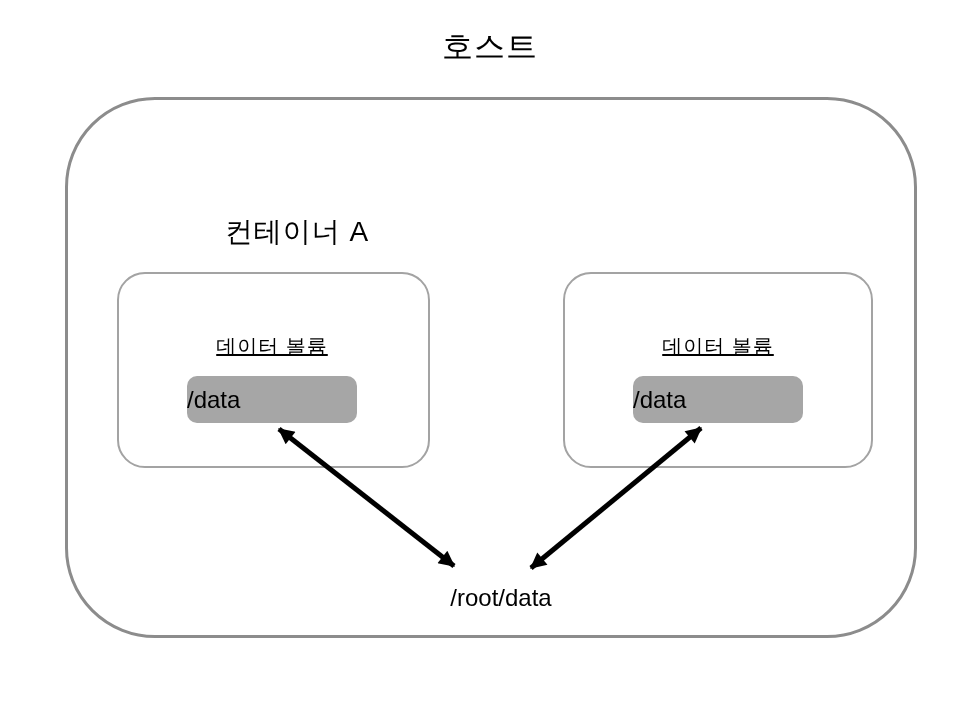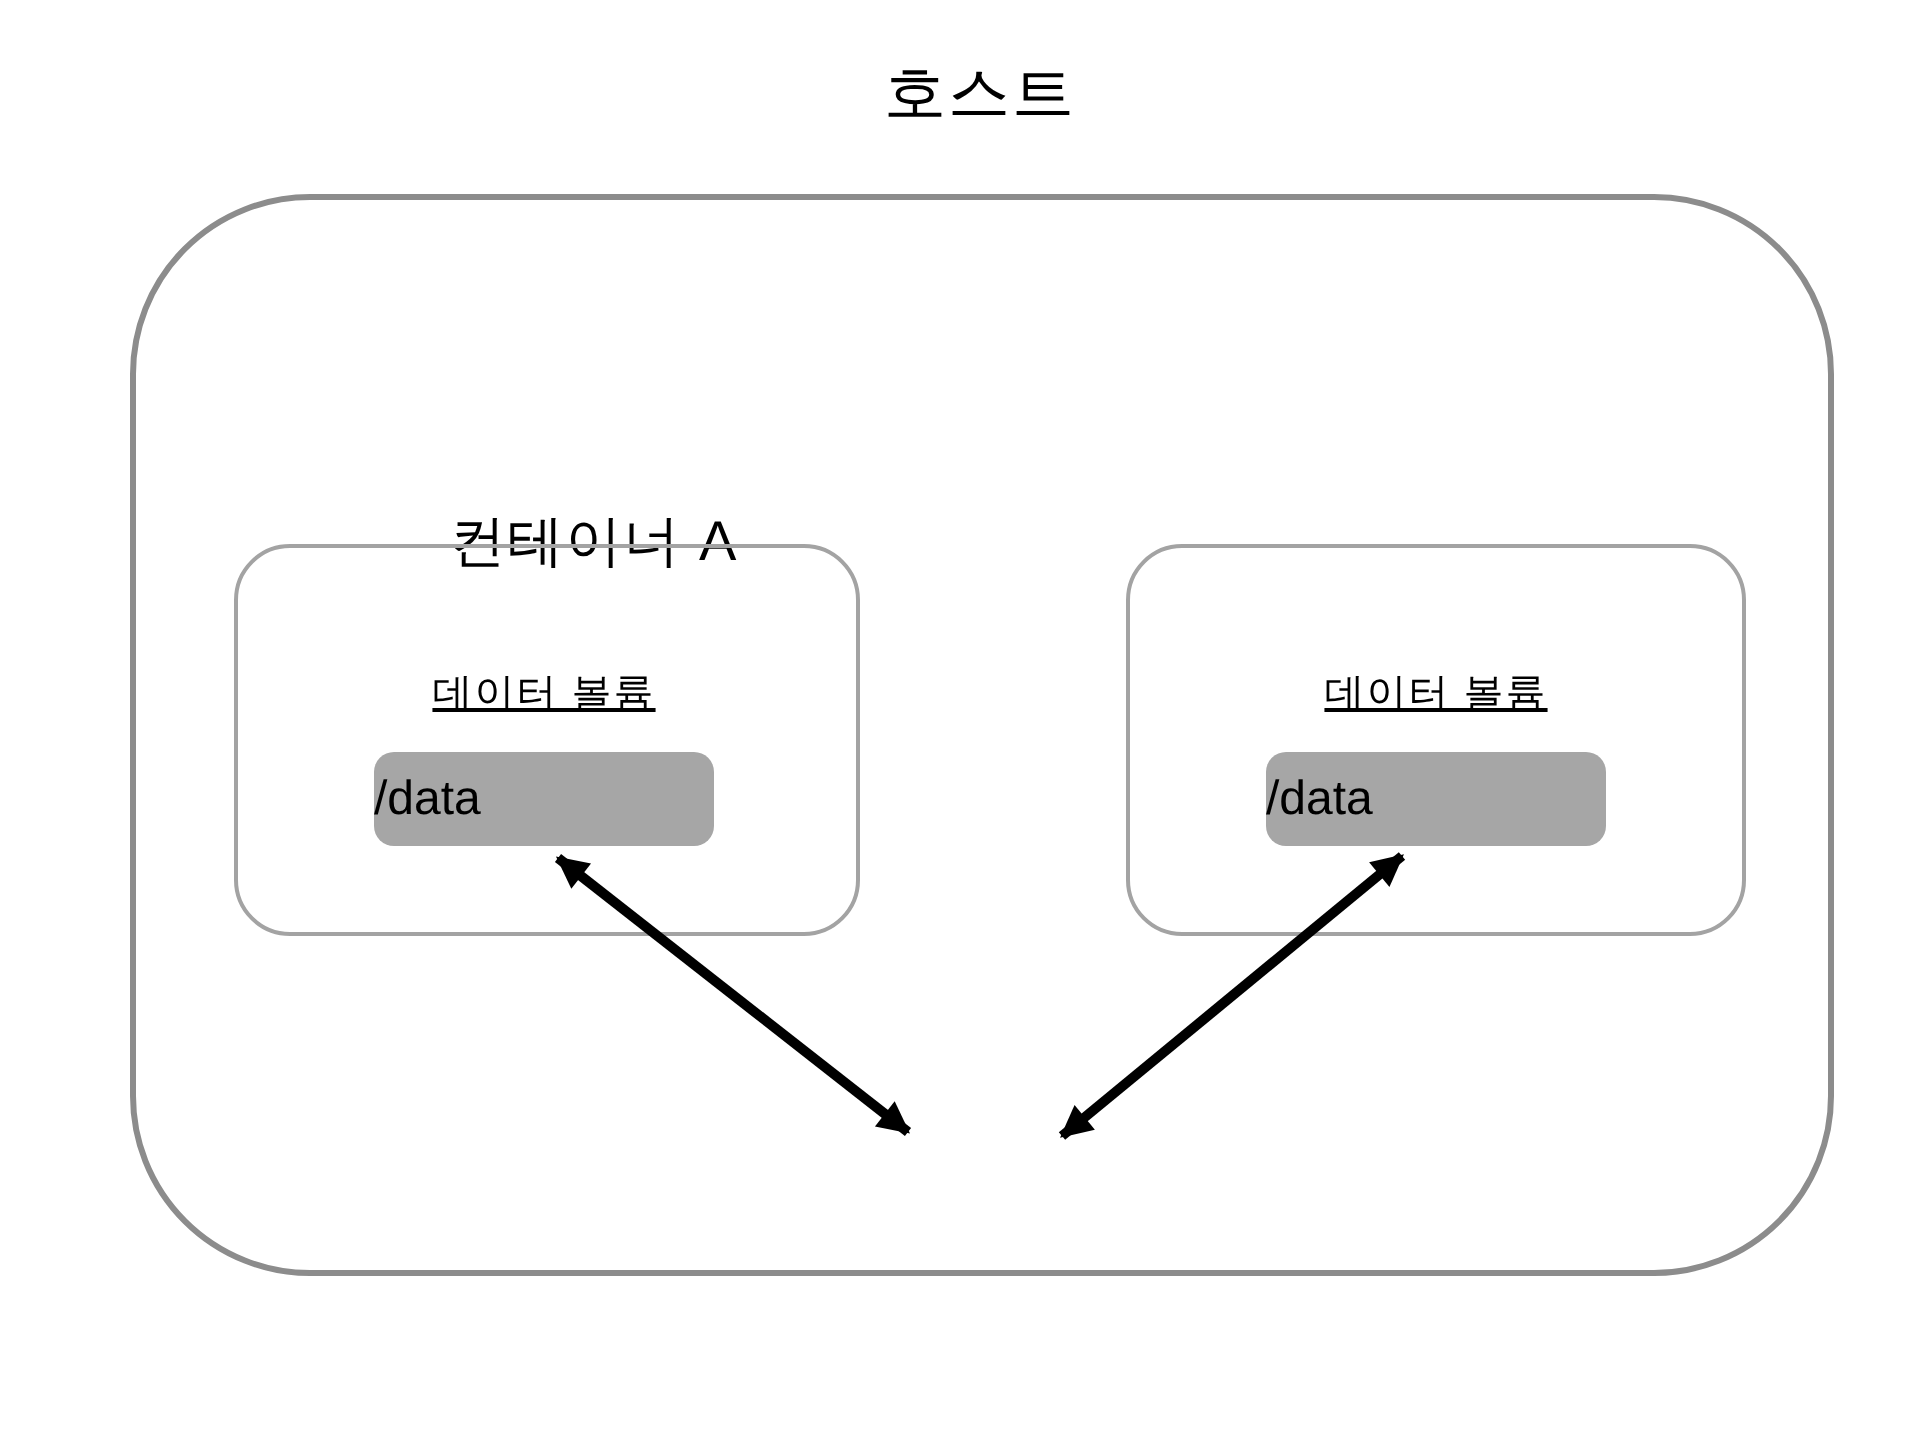--- a/index.html
+++ b/index.html
@@ -46,21 +46,21 @@
   .container-box.a { left: 117px; top: 272px; width: 313px; height: 196px; }
   .container-box.b { left: 563px; top: 272px; width: 310px; height: 196px; }
 
   .container-label {
     position: absolute;
     width: 300px;
     text-align: center;
     font-size: 28px;
     letter-spacing: 1px;
   }
-  .container-label.a { left: 147px; top: 213px; margin-top: 39px; }
+  .container-label.a { left: 147px; top: 213px; }
   .container-label.b { left: 592px; top: 218px; }
 
   .volume-label {
     position: absolute;
     width: 300px;
     text-align: center;
     font-size: 20px;
     letter-spacing: 1px;
     text-decoration: underline;
   }
@@ -116,14 +116,15 @@
   <svg class="arrows" viewBox="0 0 960 720" xmlns="http://www.w3.org/2000/svg" aria-hidden="true">
     <defs>
       <marker id="ah" viewBox="0 0 10 10" refX="9.2" refY="5" markerWidth="20" markerHeight="16" markerUnits="userSpaceOnUse" orient="auto-start-reverse">
         <path class="head" d="M0,0 L10,5 L0,10 z"></path>
       </marker>
     </defs>
     <line x1="279" y1="429" x2="454" y2="566" marker-start="url(#ah)" marker-end="url(#ah)"></line>
     <line x1="701" y1="428" x2="531" y2="568" marker-start="url(#ah)" marker-end="url(#ah)"></line>
   </svg>
 
+  <div class="host-path-label">/root/data</div>
 
 </div>
 
 </body></html>

